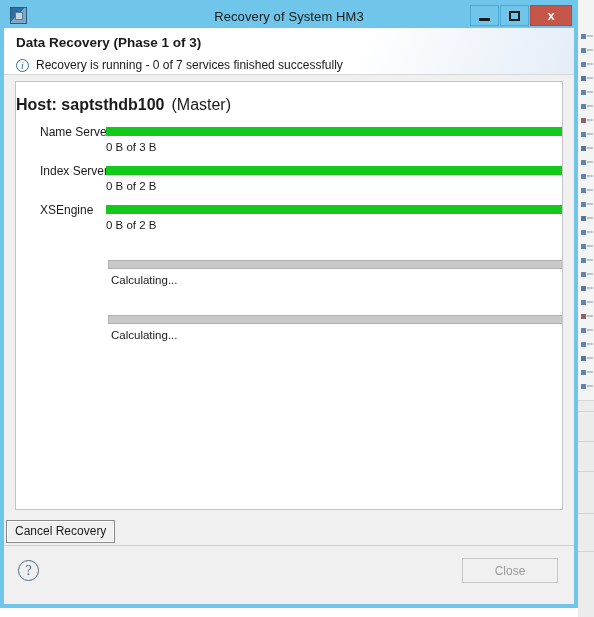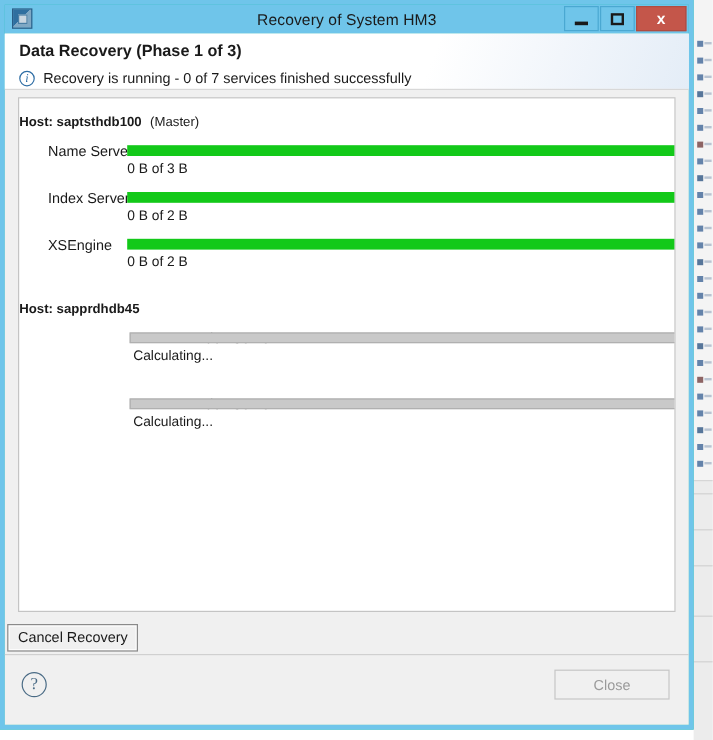--- a/index.html
+++ b/index.html
@@ -69,21 +69,21 @@
     background: #d2d2d2;
   }
 
   
   #window {
     position: absolute;
     left: 0;
     top: 0;
     width: 578px;
     height: 608px;
-    background: #14b8a6;
+    background: #22c55e;
     border: 4px solid #6fc5ea;
     box-sizing: border-box;
     display: flex;
     flex-direction: column;
   }
 
   
   #titlebar {
     position: relative;
     height: 24px;
@@ -225,21 +225,21 @@
     border: 1px solid #c4c4c4;
     box-sizing: border-box;
     overflow: hidden;
   }
   #panel-inner {
     padding: 14px 0 0 0;
   }
 
   .host-block { margin-bottom: 2px; }
   .host-title {
-    font-size: 11px;
+    font-size: 16px;
     font-weight: bold;
     color: #1a1a1a;
     margin-bottom: 11px;
     white-space: nowrap;
   }
   .host-master {
     font-weight: normal;
     margin-left: 7px;
   }
   .svc-row {
@@ -508,21 +508,20 @@
               <div class="svc-value v-green">0 B of 2 B</div>
             </div>
             <div class="svc-row">
               <div class="svc-label">XSEngine</div>
               <div class="bar green"></div>
               <div class="svc-value v-green">0 B of 2 B</div>
             </div>
           </div>
           <div class="gap-block"></div>
           <div class="host-block">
-            <div class="host-title">Host: sapprdhdb45</div>
             <div class="svc-row">
               <div class="svc-label narrow">Index Server</div>
               <div class="bar gray"></div>
               <div class="svc-value v-gray">Calculating...</div>
             </div>
           </div>
           <div class="gap-block"></div>
           <div class="host-block">
             <div class="svc-row">
               <div class="svc-label narrow">Index Server</div>

